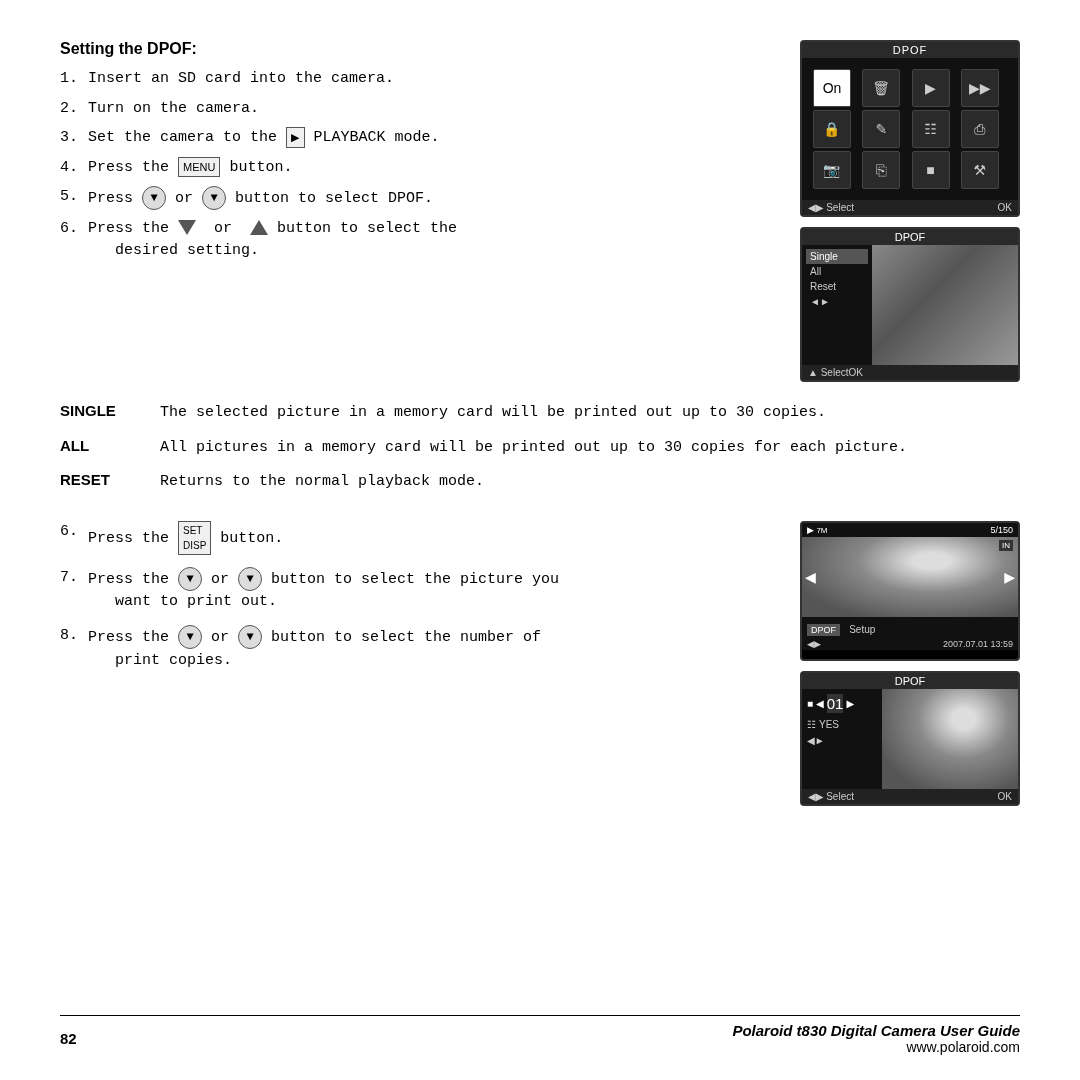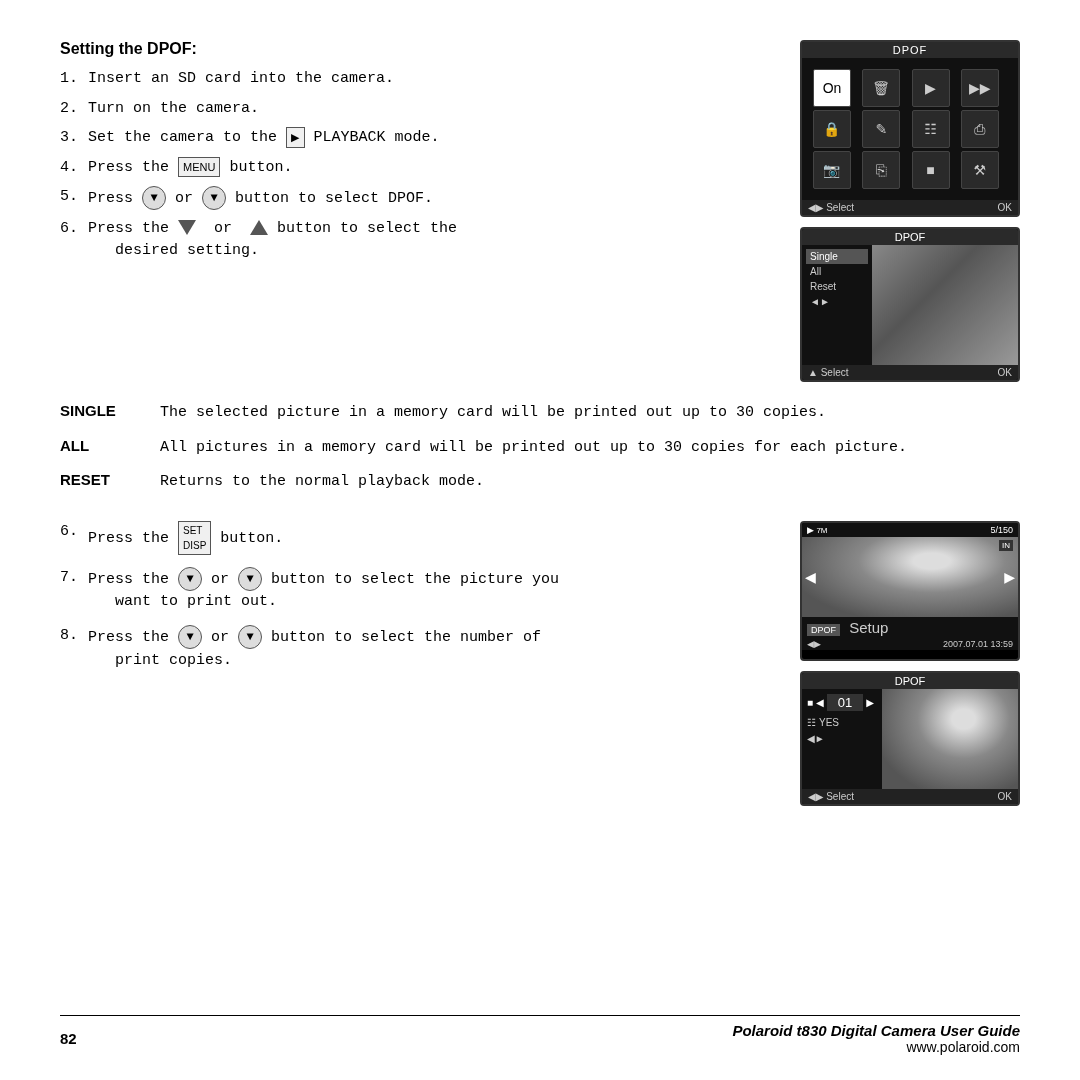--- a/index.html
+++ b/index.html
@@ -140,21 +140,20 @@
       color: #fff;
     }
     .screen-menu-img {
       flex: 1;
       background: linear-gradient(135deg, #888 0%, #555 40%, #999 100%);
       position: relative;
     }
     .screen-select-bar {
       background: #222;
       display: flex;
-      justify-content: space-between;
       padding: 2px 6px;
       font-size: 10px;
       color: #ccc;
     }
     
     .definitions {
       margin-top: 20px;
     }
     .def-row {
       display: flex;
@@ -251,22 +250,22 @@
       display: flex;
       align-items: center;
       gap: 3px;
       color: #fff;
       font-size: 10px;
       margin-bottom: 6px;
     }
     .sp-counter-val {
       background: #333;
       color: #fff;
-      font-size: 13px;
-      padding: 1px 11px;
+      font-size: 15px;
+      padding: 1px 0;
     }
     .sp-yes-row {
       display: flex;
       align-items: center;
       gap: 3px;
       color: #ccc;
       font-size: 10px;
     }
     .sp-right {
       flex: 1;
@@ -505,21 +504,21 @@
             <span>5/150</span>
           </div>
           <div class="pb-image-area">
             <div class="pb-image-girl"></div>
             <div style="position:absolute;top:3px;right:5px;background:#333;color:#fff;font-size:8px;padding:1px 3px;">IN</div>
             <div style="position:absolute;left:3px;top:50%;transform:translateY(-50%);color:#fff;font-size:14px;">◀</div>
             <div style="position:absolute;right:3px;top:50%;transform:translateY(-50%);color:#fff;font-size:14px;">▶</div>
           </div>
           <div style="background:#111;padding:2px 5px;">
             <span style="background:#555;color:#fff;font-size:9px;padding:1px 4px;margin-right:5px;">DPOF</span>
-            <span style="color:#ccc;font-size:15px;">Setup</span>
+            <span style="color:#ccc;font-size:10px;">Setup</span>
           </div>
           <div class="pb-arrows-bar">
             <span>◀▶</span>
             <span>2007.07.01 13:59</span>
           </div>
         </div>
 
         <div class="screen-print">
           <div class="sp-title">DPOF</div>
           <div class="sp-content">

